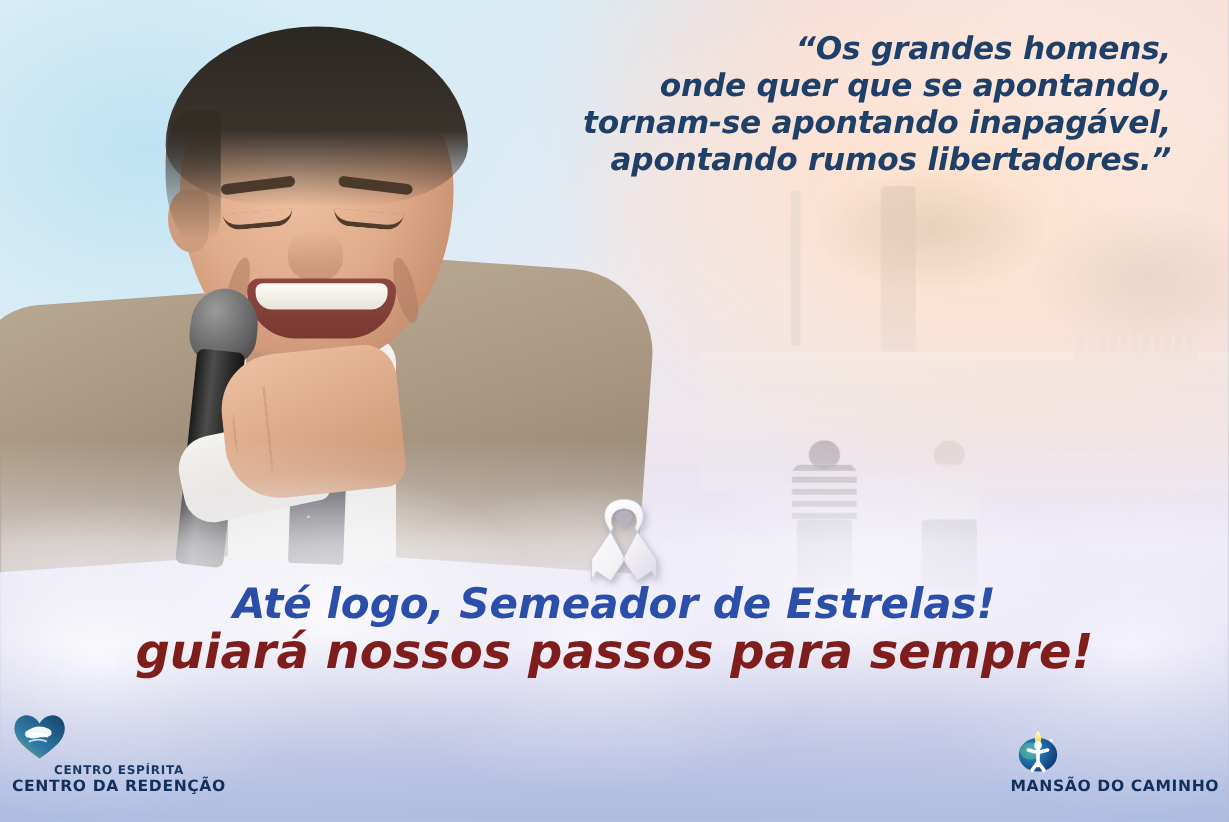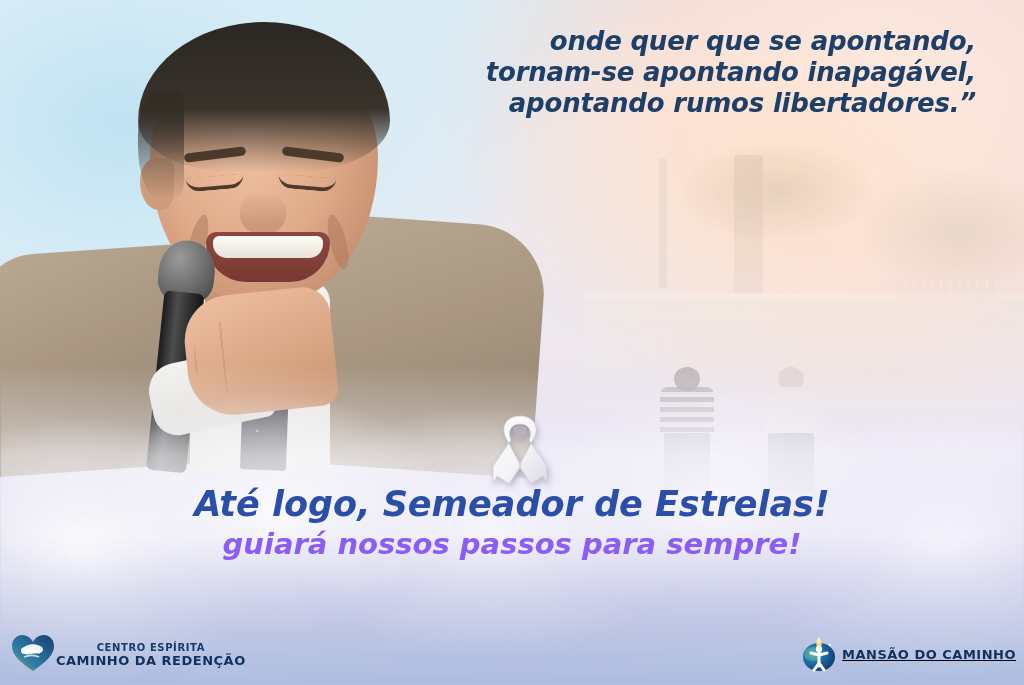--- a/index.html
+++ b/index.html
@@ -287,31 +287,31 @@
   .msg-line {
     font-family: "DejaVu Sans", sans-serif;
     font-style: italic;
     font-weight: bold;
     color: #2b4fa8;
     line-height: 40px;
     white-space: nowrap;
   }
   .msg-1 { font-size: 35px; }
   .msg-2 { font-size: 33px; }
-  .msg-3 { font-size: 29px; color: #8b5cf6; }
+  .msg-3 { font-size: 40px; color: #7f1d1d; }
 
   
   .logo {
     position: absolute;
-    bottom: 12px;
+    bottom: 22px;
     display: flex;
-    align-items: center;
+    flex-direction: column;
   }
   .logo-left { left: 10px; }
-  .logo-right { right: 8px; text-decoration: underline; }
+  .logo-right { right: 8px; }
   .logo-mark { width: 46px; height: 40px; }
   .logo-text { text-align: center; margin-top: 3px; }
   .logo-text .l1 {
     font-family: "DejaVu Sans", sans-serif;
     font-size: 10px; font-weight: bold;
     letter-spacing: 0.6px;
     color: #1a3a66;
   }
   .logo-text .l2 {
     font-family: "DejaVu Sans", sans-serif;
@@ -375,20 +375,21 @@
       <div class="body"></div>
     </div>
     <div class="p-cuff"></div>
     <div class="p-hand"></div>
   </div>
 
   <div class="clouds"></div>
   <div class="clouds-soft"></div>
 
   <div class="quote-block">
+    <div class="quote-line">“Os grandes homens,</div>
     <div class="quote-line">onde quer que se apontando,</div>
     <div class="quote-line">tornam-se apontando inapagável,</div>
     <div class="quote-line">apontando rumos libertadores.”</div>
   </div>
 
   <div class="ribbon">
     <svg viewBox="0 0 66 78" width="66" height="78" aria-hidden="true">
       <defs>
         <linearGradient id="ribG" x1="0" y1="0" x2="1" y2="1">
           <stop offset="0%" stop-color="#ffffff"></stop>
@@ -417,21 +418,21 @@
           </linearGradient>
         </defs>
         <path d="M23 38 C10 29 2 22 2 13 C2 6 7 2 12 2 C17 2 21 5 23 9 C25 5 29 2 34 2 C39 2 44 6 44 13 C44 22 36 29 23 38 Z" fill="url(#heartG)"></path>
         <path d="M11 16 C17 11 24 10 30 13 C33 14 34 17 32 19 C29 21 25 20 21 21 C17 22 13 21 11 19 Z" fill="#ffffff" opacity="0.95"></path>
         <path d="M12 20 C18 17 25 17 30 20" stroke="#ffffff" stroke-width="2" fill="none" opacity="0.9"></path>
         <path d="M14 24 C19 22 25 22 29 24" stroke="#ffffff" stroke-width="1.6" fill="none" opacity="0.75"></path>
       </svg>
     </div>
     <div class="logo-text">
       <div class="l1">CENTRO ESPÍRITA</div>
-      <div class="l2">CAMINHO DA REDENÇÃO</div>
+      <div class="l2">CENTRO DA REDENÇÃO</div>
     </div>
   </div>
 
   <div class="logo logo-right">
     <div class="logo-mark">
       <svg viewBox="0 0 46 40" width="46" height="40" aria-hidden="true">
         <defs>
           <radialGradient id="globeG" cx="32%" cy="38%" r="72%">
             <stop offset="0%" stop-color="#3fa9c9"></stop>
             <stop offset="45%" stop-color="#1f6ea8"></stop>

